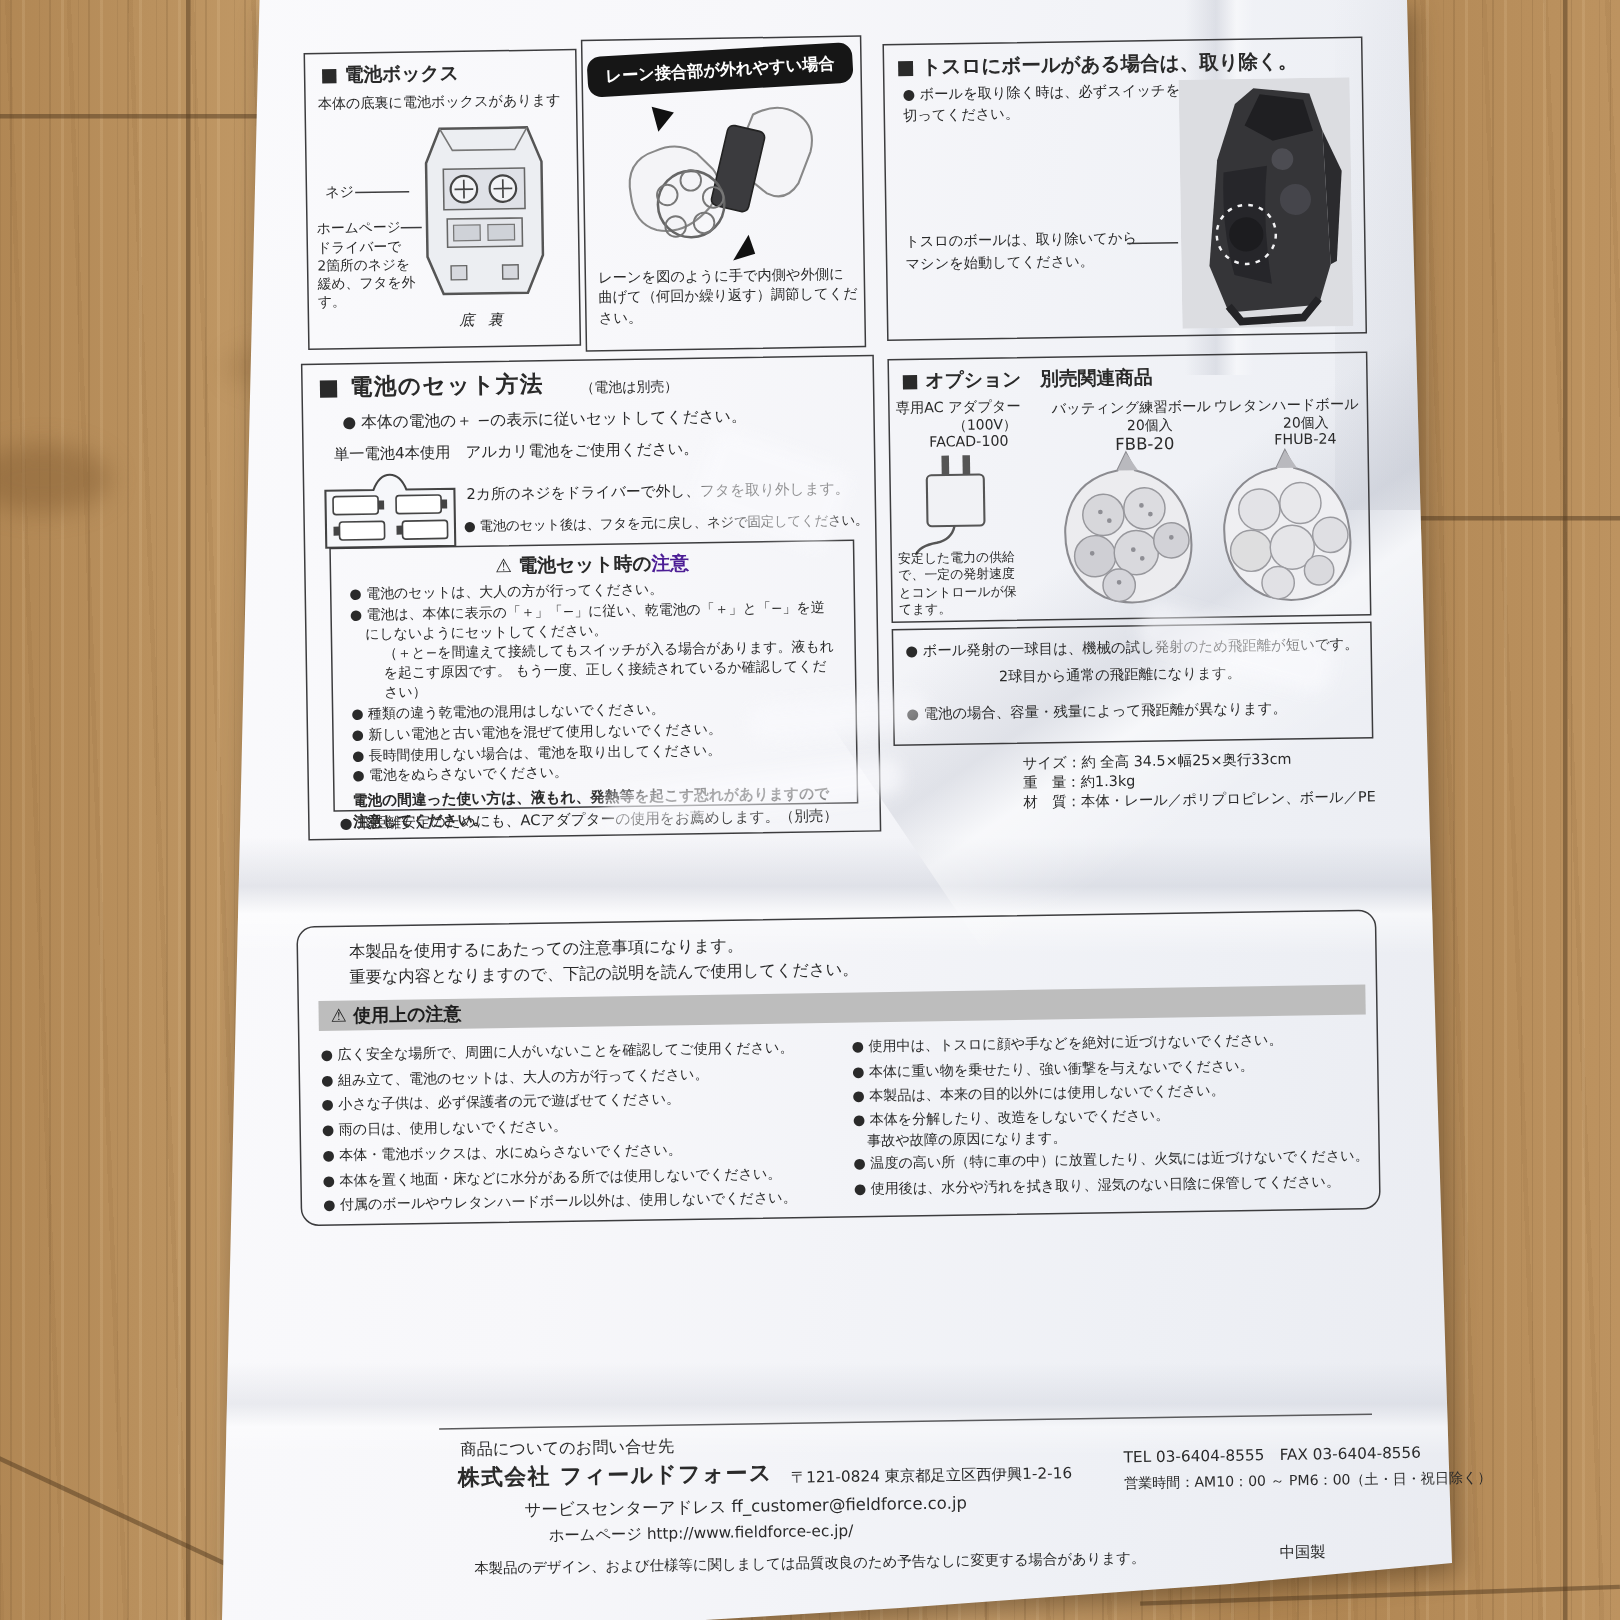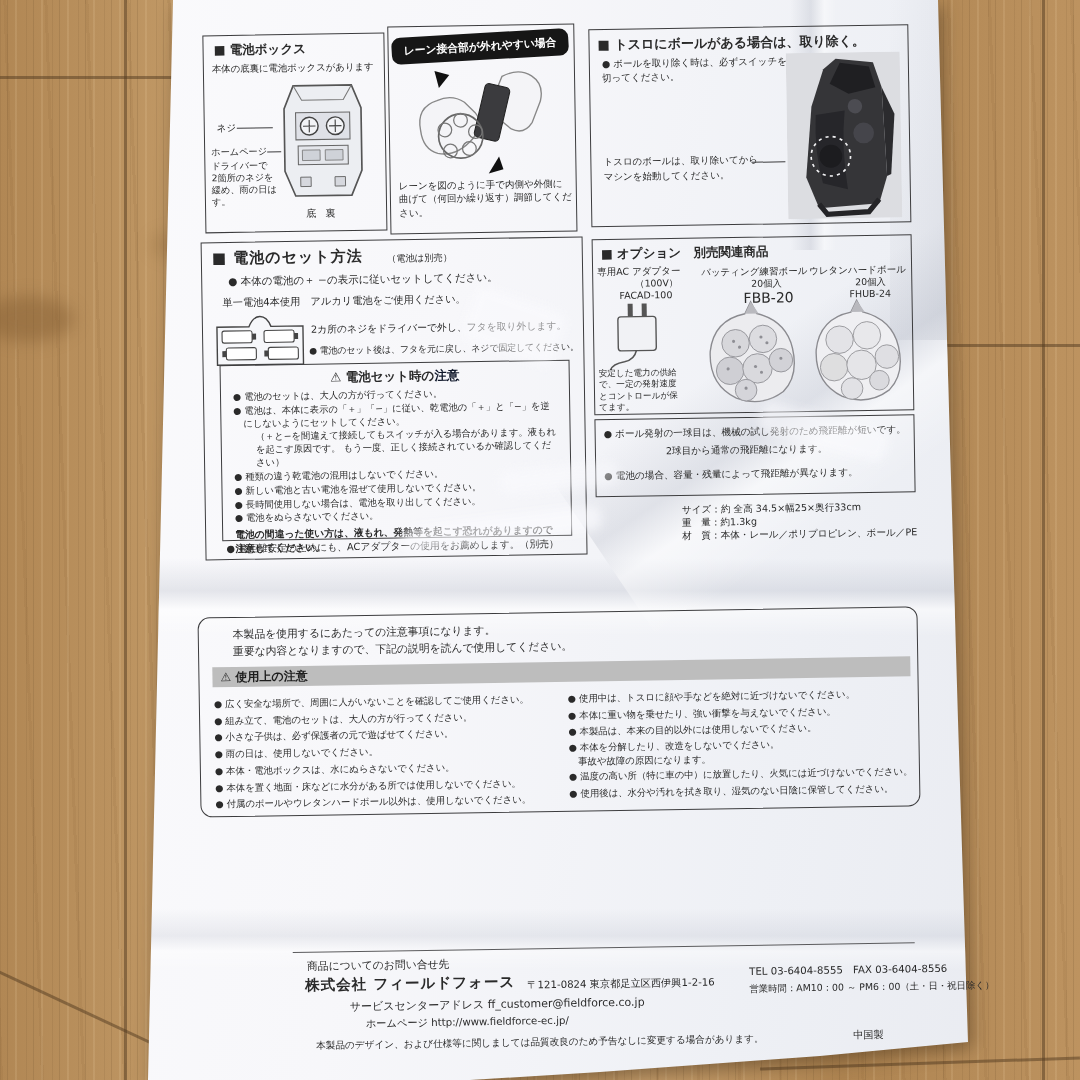--- a/index.html
+++ b/index.html
@@ -46,21 +46,21 @@
   .b{font-weight:bold;}
   .small{font-size:9.6px;line-height:1.38;}
   .blackband{
     position:absolute;background:#161616;color:#fff;border-radius:9px;
     display:flex;align-items:center;justify-content:center;
     font-weight:bold;font-size:10.8px;transform:rotate(-2.4deg);
   }
   .grayband{position:absolute;background:#bdbdbd;color:#1d1d1d;font-weight:bold;font-size:12px;display:flex;align-items:center;padding-left:8px;}
   .caution-box{position:absolute;border:1.4px solid #3c3c3e;}
   .caution-title{font-size:12.5px;font-weight:bold;text-align:center;margin-top:5px;}
-  .accent{color:#0f172a;}
+  .accent{color:#4c1d95;}
   .u-line{font-size:9.4px;line-height:1.78;white-space:nowrap;}
   .c-line{font-size:9.3px;line-height:1.38;padding-left:10px;text-indent:-10px;margin:1px 12px 0 12px;}
   .c-paren{padding-left:22px;text-indent:0;}
   .connector{position:absolute;background:#3c3c3e;height:1.2px;}
   .glare{position:absolute;background:rgba(252,252,255,.62);filter:blur(5px);border-radius:10px;pointer-events:none;}
   .rule{position:absolute;background:#5a5a5c;height:1.2px;}
 </style>
 </head>
 <body>
 
@@ -102,23 +102,23 @@
       <rect x="52" y="68" width="17" height="10" fill="#cfd2d8" stroke="#777" stroke-width=".8"></rect>
       <rect x="28" y="94" width="10" height="9" fill="#d6d8de" stroke="#666" stroke-width=".9"></rect>
       <rect x="61" y="94" width="10" height="9" fill="#d6d8de" stroke="#666" stroke-width=".9"></rect>
     </svg>
     <div class="t" style="left:12px;top:86px;font-size:9.4px;">ネジ</div>
     <div class="connector" style="left:32px;top:92px;width:36px;"></div>
     <div class="t" style="left:6px;top:110px;font-size:9.2px;">ホームページ</div>
     <div class="connector" style="left:62px;top:116px;width:14px;"></div>
     <div class="t pre" style="left:6px;top:124px;font-size:9.2px;line-height:1.3;">ドライバーで
 2箇所のネジを
-緩め、雨の日は
+緩め、フタを外
 す。</div>
-    <div class="t" style="left:100px;top:172px;font-size:10px;letter-spacing:3px;">底 裏</div>
+    <div class="t" style="left:100px;top:172px;font-size:10px;letter-spacing:3px;font-style:italic;">底 裏</div>
   </div>
 
   <div class="panel" style="left:395px;top:24px;width:185px;height:206px;">
     <div class="blackband" style="left:3px;top:7px;width:177px;height:27px;">レーン接合部が外れやすい場合</div>
     <svg class="abs" style="left:20px;top:38px;" width="148" height="116" viewBox="0 0 140 110">
       <path d="M10 62 Q6 40 26 34 Q40 28 52 36 L62 46 Q70 56 60 70 Q44 88 26 84 Q12 80 10 62Z" fill="#f4f4f7" stroke="#888" stroke-width="1.3"></path>
       <path d="M88 12 Q104 4 116 12 Q128 20 124 36 L116 56 Q108 68 96 62 L84 52 Q76 40 82 26 Z" fill="#f4f4f7" stroke="#888" stroke-width="1.3"></path>
       <rect x="66" y="20" width="24" height="52" rx="4" transform="rotate(14 78 46)" fill="#3b3b3e" stroke="#222" stroke-width="1"></rect>
       <circle cx="48" cy="68" r="21" fill="none" stroke="#666" stroke-width="1.6"></circle>
       <circle cx="48" cy="53" r="6.5" fill="none" stroke="#777" stroke-width="1.2"></circle>
@@ -199,21 +199,21 @@
     <div class="t" style="left:26px;top:50px;font-size:9.5px;">FACAD-100</div>
     <svg class="abs" style="left:10px;top:62px;" width="62" height="70" viewBox="0 0 62 70">
       <rect x="24" y="2" width="5" height="14" fill="#555"></rect>
       <rect x="38" y="2" width="5" height="14" fill="#555"></rect>
       <rect x="14" y="15" width="38" height="34" rx="3" fill="#f1f2f5" stroke="#555" stroke-width="1.4"></rect>
       <path d="M32 49 Q30 58 20 60 Q8 62 6 68" fill="none" stroke="#555" stroke-width="1.6"></path>
     </svg>
     <div class="t pre" style="left:4px;top:128px;width:86px;font-size:8.6px;line-height:1.32;white-space:normal;">安定した電力の供給で、一定の発射速度とコントロールが保てます。</div>
     <div class="t" style="left:108px;top:28px;font-size:9.5px;">バッティング練習ボール</div>
     <div class="t" style="left:158px;top:40px;font-size:9.3px;">20個入</div>
-    <div class="t" style="left:150px;top:52px;font-size:14px;">FBB-20</div>
+    <div class="t" style="left:150px;top:52px;font-size:11px;">FBB-20</div>
     <svg class="abs" style="left:108px;top:62px;" width="98" height="106" viewBox="0 0 100 108">
       <path d="M50 2 L44 14 Q12 20 8 52 Q6 86 34 100 Q60 110 82 94 Q98 78 92 50 Q86 22 56 14 Z" fill="#ececef" stroke="#8b8b90" stroke-width="1.4"></path>
       <path d="M44 14 L58 14 L50 2 Z" fill="#b9b9be"></path>
       <circle cx="34" cy="44" r="14" fill="#d7d7db" stroke="#97979c" stroke-width="1"></circle>
       <circle cx="62" cy="40" r="14" fill="#dcdce0" stroke="#97979c" stroke-width="1"></circle>
       <circle cx="28" cy="72" r="14" fill="#cfcfd4" stroke="#97979c" stroke-width="1"></circle>
       <circle cx="56" cy="70" r="15" fill="#d9d9dd" stroke="#97979c" stroke-width="1"></circle>
       <circle cx="80" cy="62" r="12" fill="#d2d2d7" stroke="#97979c" stroke-width="1"></circle>
       <circle cx="44" cy="92" r="11" fill="#d5d5da" stroke="#97979c" stroke-width="1"></circle>
       <g fill="#8e8e94">

